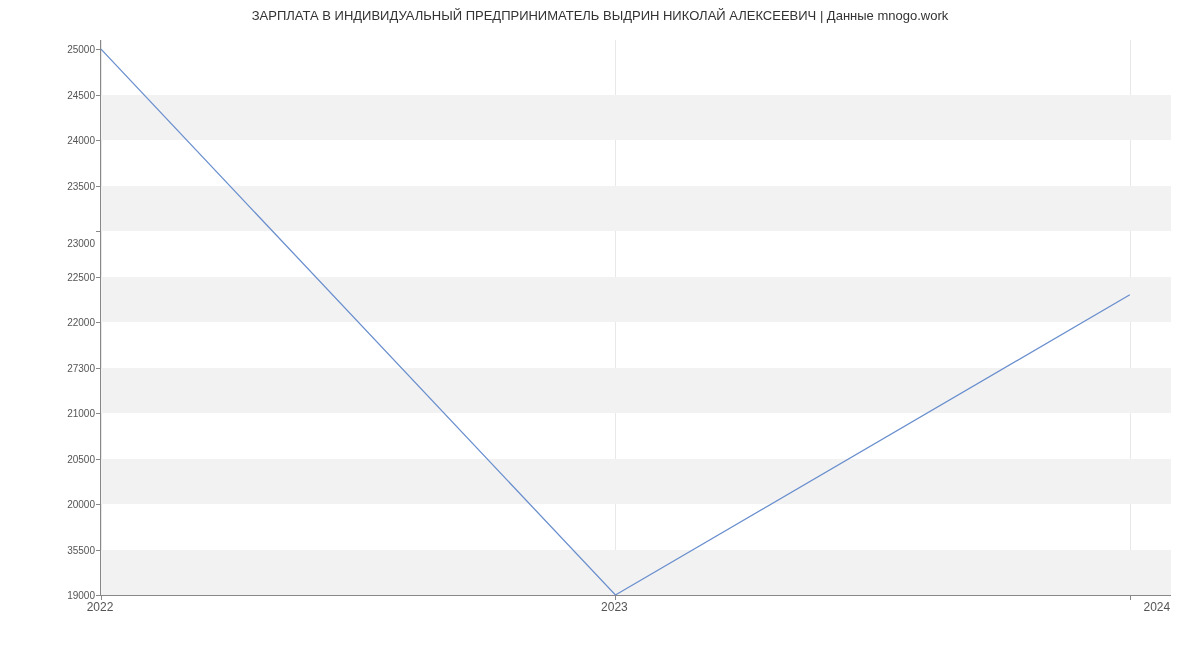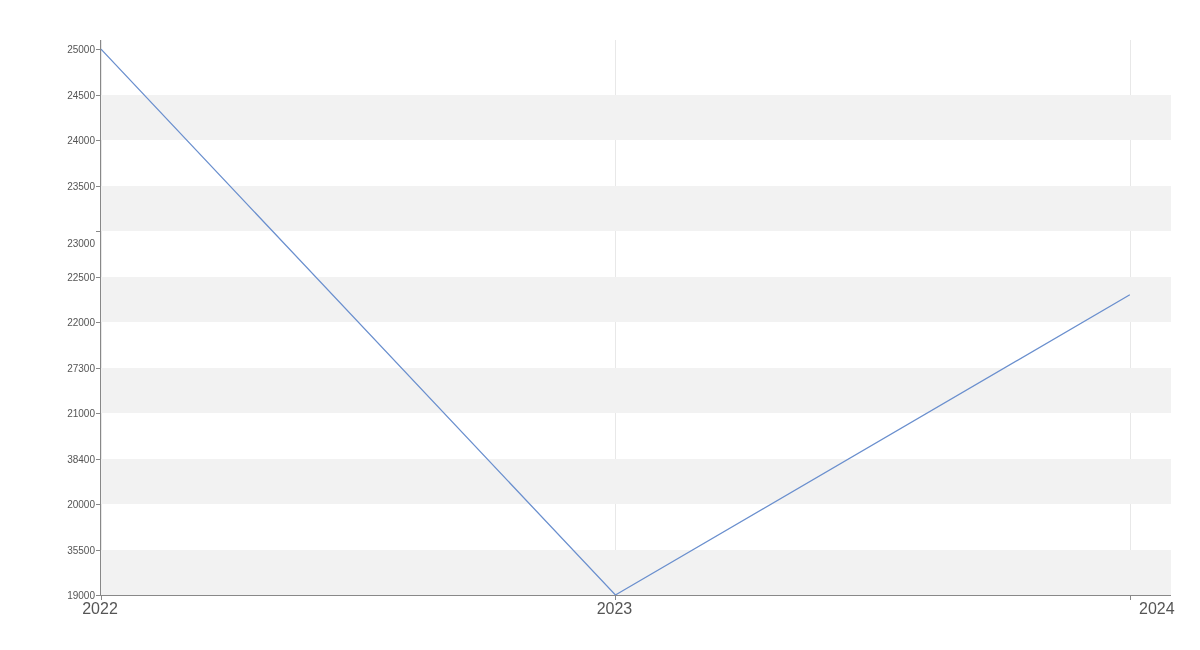--- a/index.html
+++ b/index.html
@@ -56,21 +56,21 @@
   .y-tick-mark {
     position: absolute;
     left: -5px;
     width: 5px;
     height: 1px;
     background: #888;
   }
   .x-tick {
     position: absolute;
     top: 560px;
-    font-size: 16px;
+    font-size: 12px;
     color: #555;
     transform: translateX(-50%);
   }
   .x-tick-mark {
     position: absolute;
     top: 555px;
     width: 1px;
     height: 5px;
     background: #888;
   }
@@ -87,20 +87,21 @@
     top: 0;
     width: 1070px;
     height: 555px;
     overflow: visible;
   }
 </style>
 </head>
 <body>
 
 <div class="chart-wrapper">
+  <div class="chart-title">ЗАРПЛАТА В ИНДИВИДУАЛЬНЫЙ ПРЕДПРИНИМАТЕЛЬ ВЫДРИН НИКОЛАЙ АЛЕКСЕЕВИЧ | Данные mnogo.work</div>
   <div class="plot-area" id="plot">
       <div class="x-grid-line" style="left: 1028.85px;"></div>
       <div class="x-grid-line" style="left: 514.423px;"></div>
       <div class="x-grid-line" style="left: 0px;"></div>
       <div class="grid-band" style="top: 54.5902px; height: 45.4918px;"></div>
       <div class="grid-band" style="top: 145.574px; height: 45.4918px;"></div>
       <div class="grid-band" style="top: 236.557px; height: 45.4918px;"></div>
       <div class="grid-band" style="top: 327.541px; height: 45.4918px;"></div>
       <div class="grid-band" style="top: 418.525px; height: 45.4918px;"></div>
       <div class="grid-band" style="top: 509.508px; height: 45.4918px;"></div>
@@ -120,21 +121,21 @@
       <div class="y-tick-mark" style="top: 100.082px;"></div>
       <div class="y-tick-mark" style="top: 54.5902px;"></div>
       <div class="y-tick-mark" style="top: 9.09836px;"></div>
       <div class="x-tick-mark" style="left: 0px;"></div>
       <div class="x-tick-mark" style="left: 514.423px;"></div>
       <div class="x-tick-mark" style="left: 1028.85px;"></div>
     </div>
 <div class="y-tick" style="top: 595px;">19000</div>
     <div class="y-tick" style="top: 549.508px;">35500</div>
     <div class="y-tick" style="top: 504.016px;">20000</div>
-    <div class="y-tick" style="top: 458.525px;">38400</div>
+    <div class="y-tick" style="top: 458.525px;">20500</div>
     <div class="y-tick" style="top: 413.033px;">21000</div>
     <div class="y-tick" style="top: 367.541px;">27300</div>
     <div class="y-tick" style="top: 322.049px;">22000</div>
     <div class="y-tick" style="top: 276.557px;">22500</div>
     <div class="y-tick" style="top: 231.066px; margin-top: 12px;">23000</div>
     <div class="y-tick" style="top: 185.574px;">23500</div>
     <div class="y-tick" style="top: 140.082px;">24000</div>
     <div class="y-tick" style="top: 94.5902px;">24500</div>
     <div class="y-tick" style="top: 49.0984px;">25000</div>
     <div class="x-tick" style="left: 100px; top: 600px;">2022</div>

